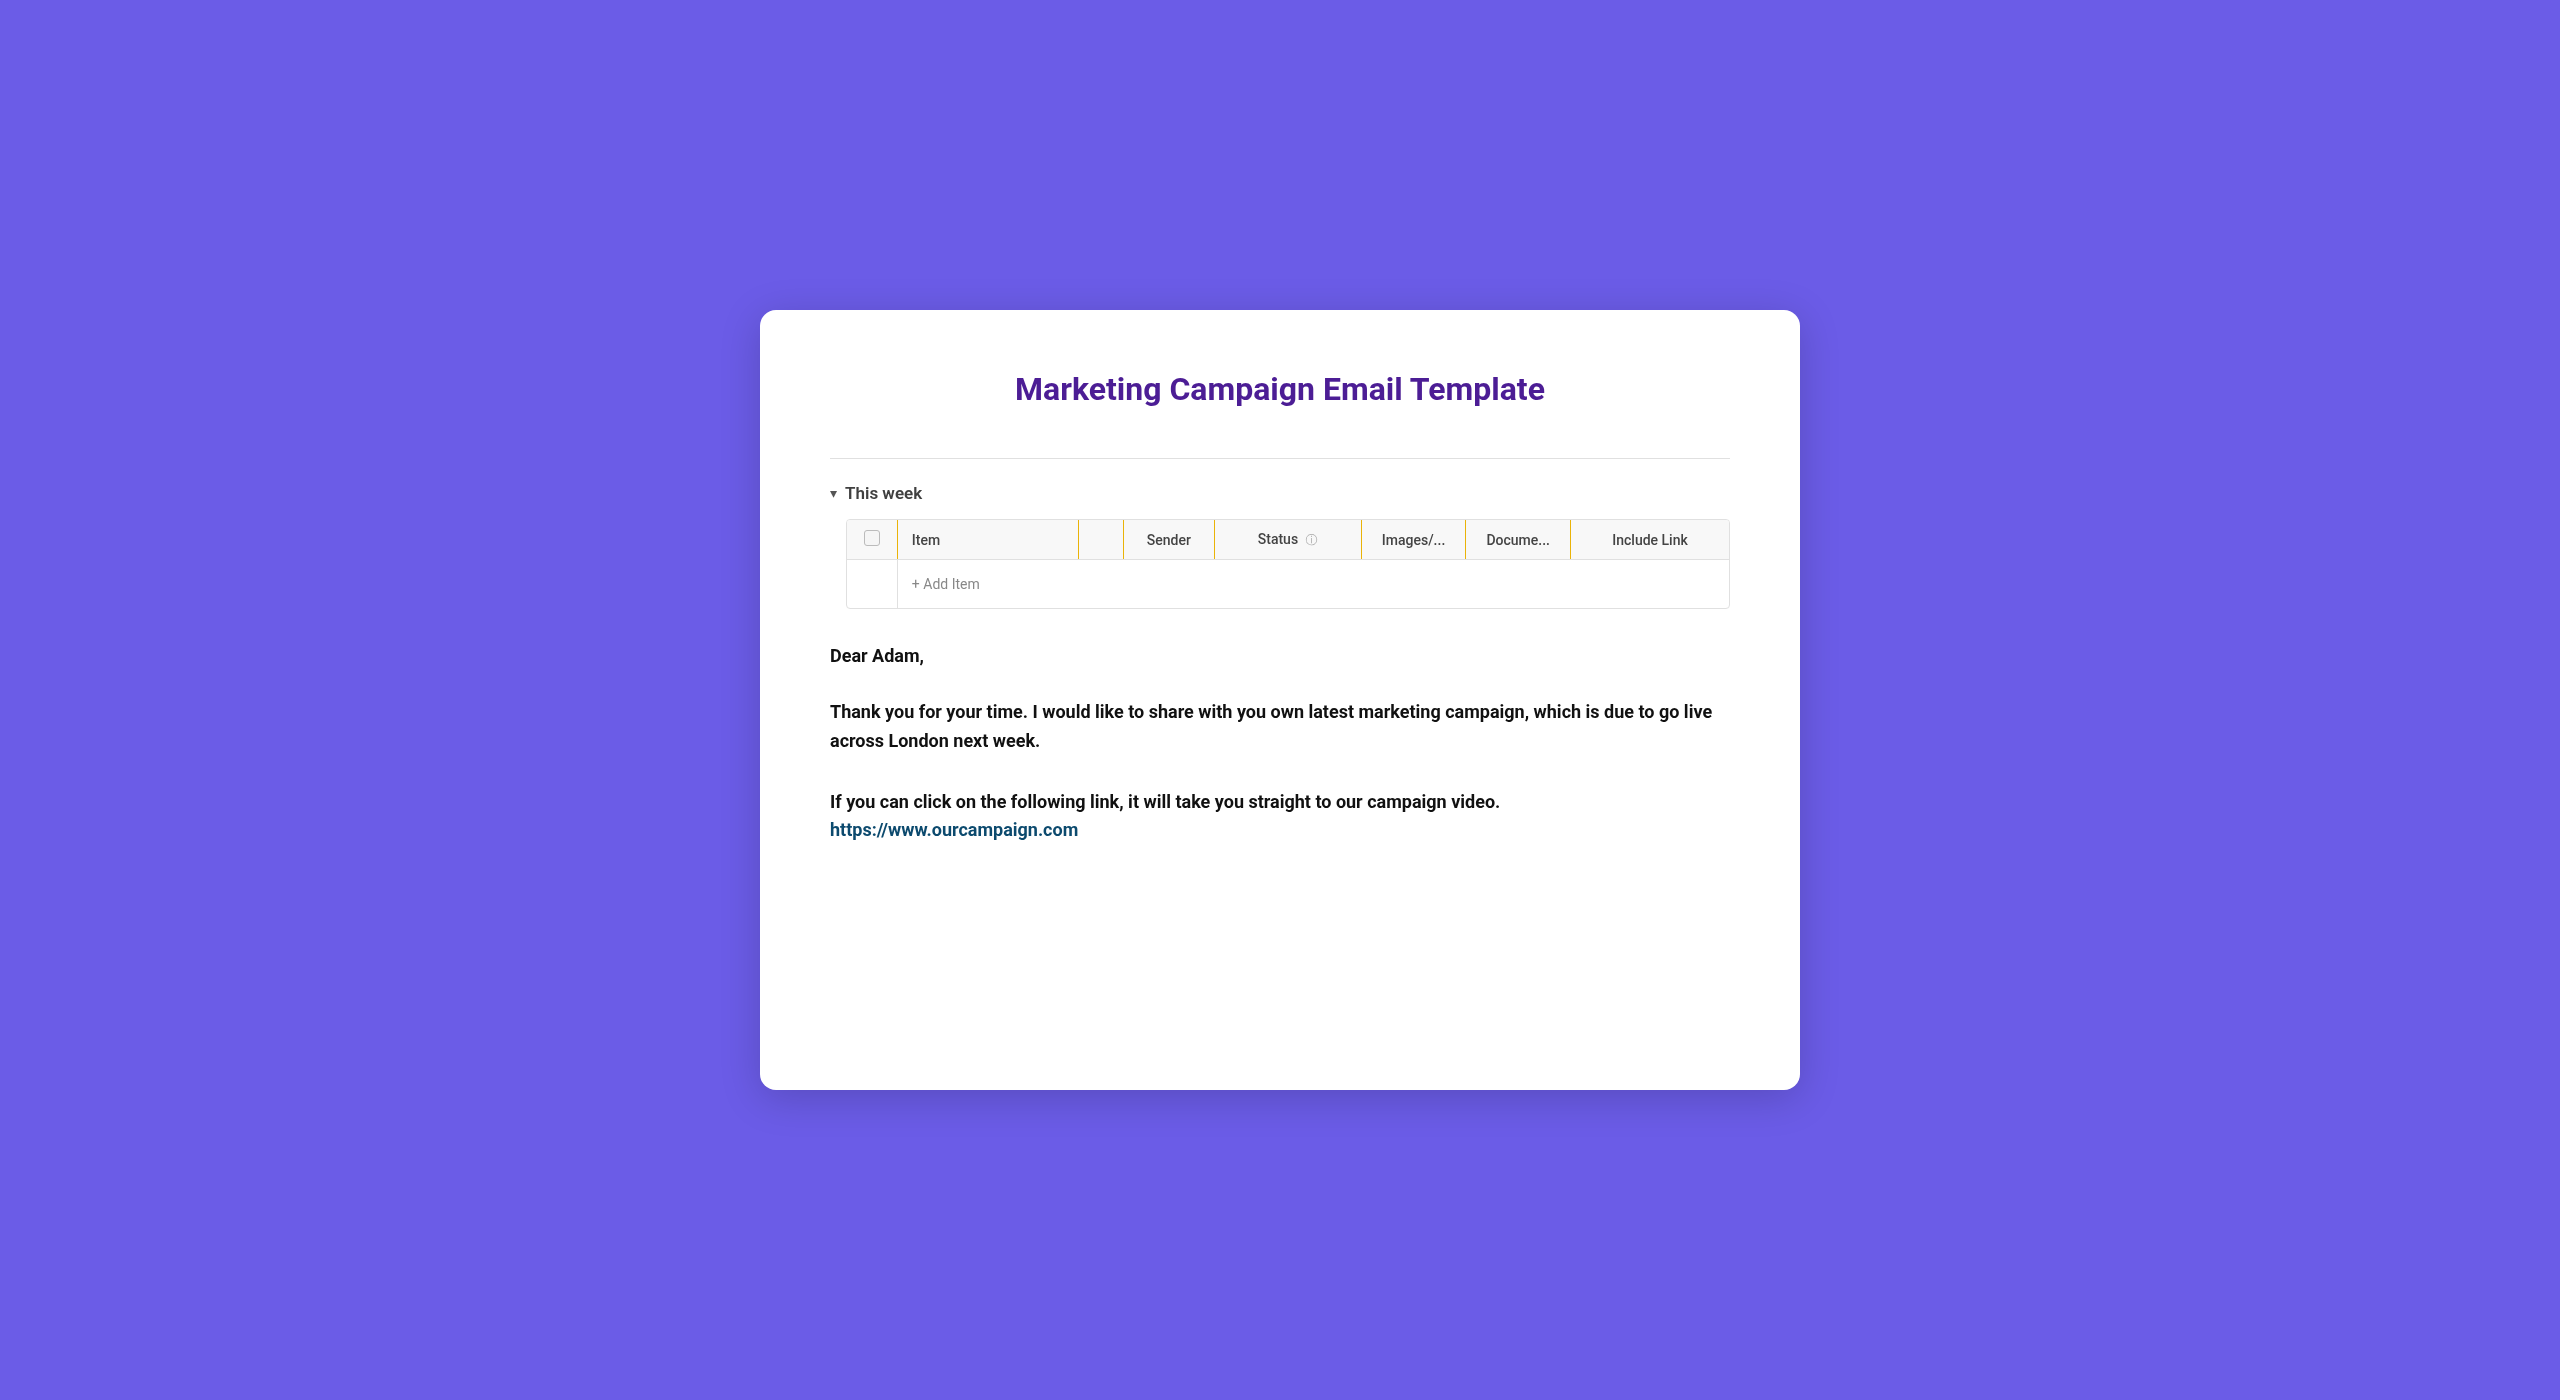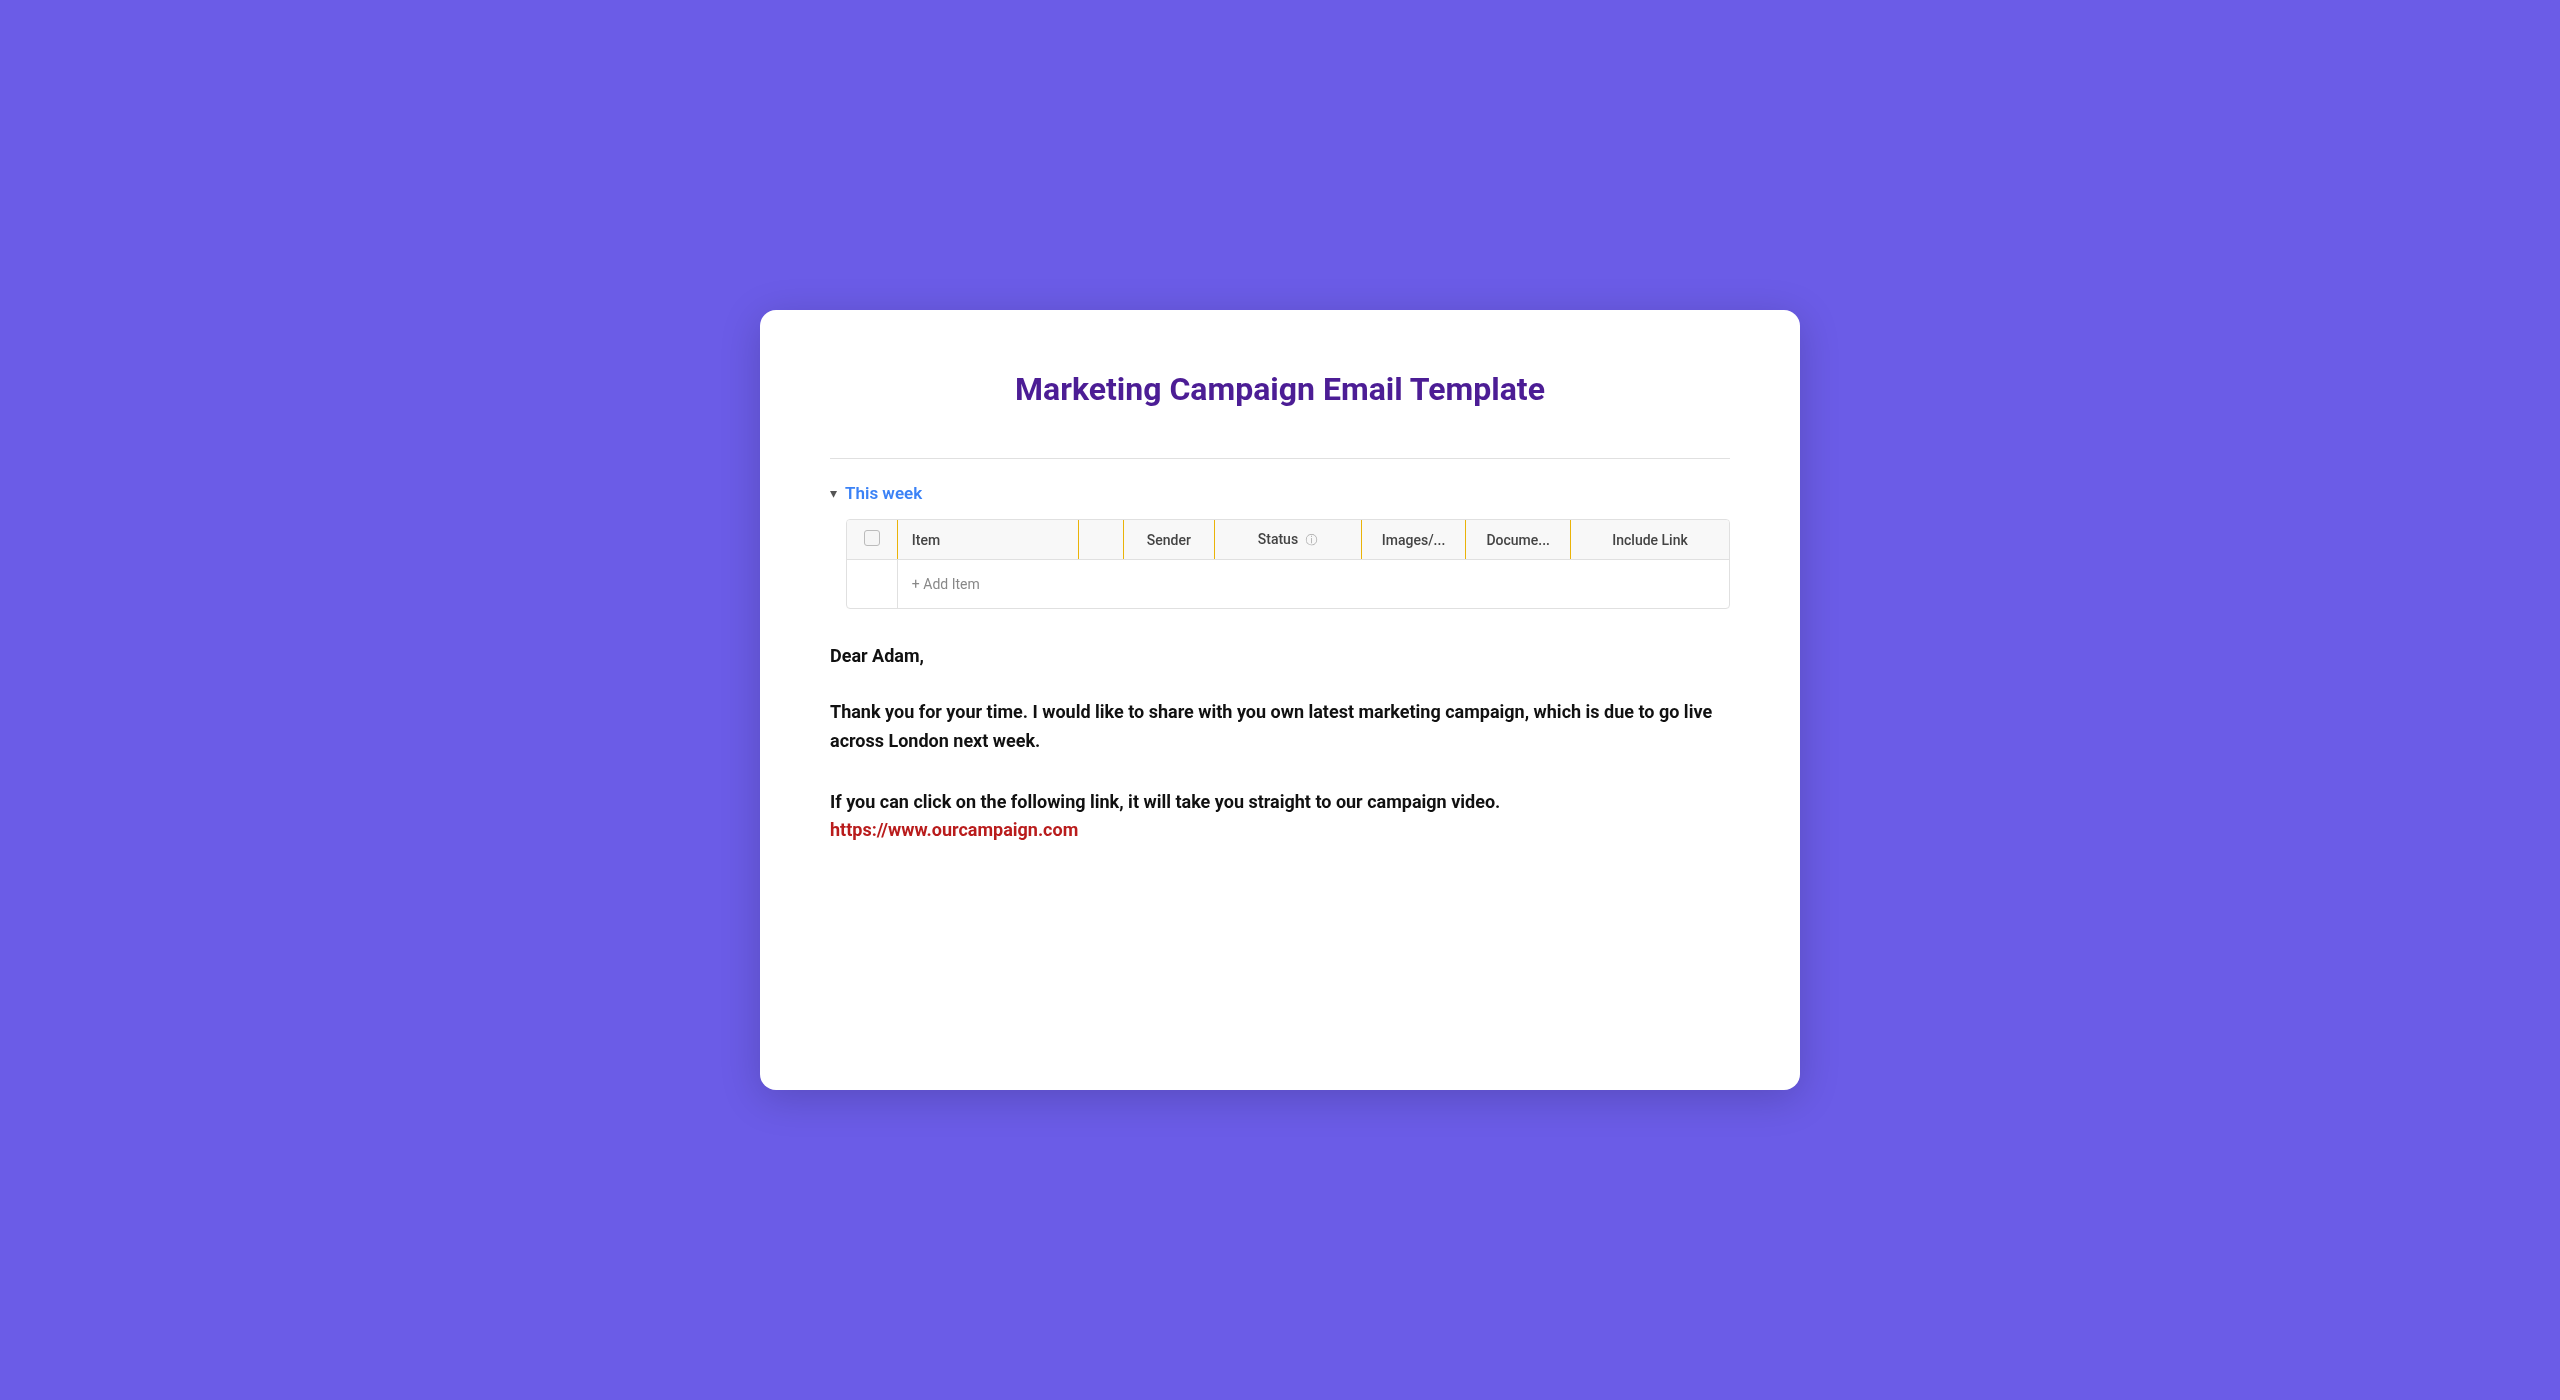--- a/index.html
+++ b/index.html
@@ -47,21 +47,21 @@
       gap: 8px;
       margin-bottom: 16px;
     }
 
     .chevron-icon {
       color: #555;
       font-size: 14px;
     }
 
     .section-title {
-      color: #3b82f6;
+      color: #404040;
       font-size: 17px;
       font-weight: 600;
     }
 
     .table-wrapper {
       border: 1px solid #e0e0e0;
       border-radius: 4px;
       overflow: hidden;
       margin-left: 16px;
       margin-bottom: 36px;
@@ -211,21 +211,21 @@
 
     .email-para {
       font-size: 18px;
       font-weight: 700;
       line-height: 1.6;
       margin-bottom: 32px;
       color: #111;
     }
 
     .email-link {
-      color: #b91c1c;
+      color: #0c4a6e;
       font-weight: 700;
       font-size: 18px;
       text-decoration: none;
     }
   </style>
 </head>
 <body>
 
 <div class="card">
 

